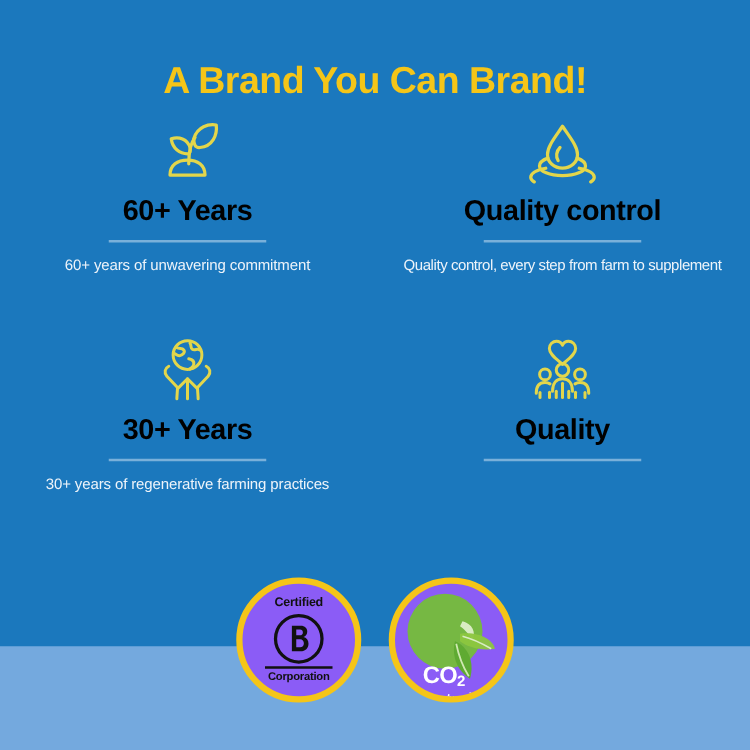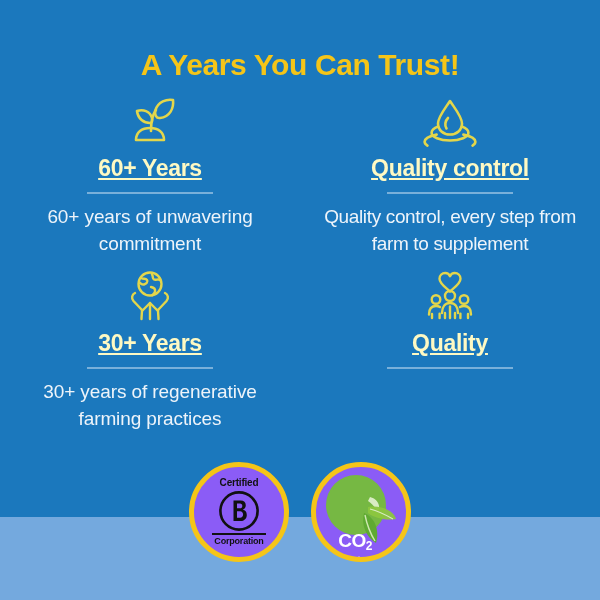--- a/index.html
+++ b/index.html
@@ -60,34 +60,33 @@
     align-items: center;
     justify-content: center;
   }
   .icon-wrap svg {
     display: block;
   }
   .card-title {
     margin-top: 6px;
     font-size: 23px;
     font-weight: bold;
-    color: #fef9c3;
+    color: #000000;
     letter-spacing: -0.3px;
     line-height: 1.1;
-    text-decoration: underline;
   }
   .divider {
     width: 126px;
     height: 2px;
     background: #79b0da;
     margin: 11px auto 0 auto;
   }
   .card-desc {
     margin-top: 10px;
-    font-size: 19px;
+    font-size: 12px;
     color: #eef4fa;
     line-height: 1.42;
     letter-spacing: -0.1px;
   }
   .card.wide .card-desc {
     letter-spacing: -0.35px;
   }
   #badges {
     position: absolute;
     left: 0;
@@ -171,21 +170,21 @@
     opacity: 0.92;
   }
 </style>
 </head>
 <body>
 
 <div id="page">
 
   <div id="bottom-band"></div>
 
-  <h1 id="headline">A Years You Can Trust!</h1>
+  <h1 id="headline">A Brand You Can Brand!</h1>
 
   <div id="grid">
 
     <div class="card">
       <div class="icon-wrap">
         <svg width="56" height="52" viewBox="0 0 56 52" fill="none" stroke="#e3d64b" stroke-width="2.6" stroke-linecap="round" stroke-linejoin="round">
           <path d="M29 36 C29 26 30 20 34 15"></path>
           <path d="M33 16 C36 6 45 4 51 5 C52 13 48 22 38 23 C34 23.5 33 20 33 16 Z"></path>
           <path d="M28 28 C22 28 16 24 15 16 C21 14 28 16 30 23 C30.6 26 30 28 28 28 Z"></path>
           <path d="M14 45 C14 37 20 33 28 33 C36 33 42 37 42 45 Z"></path>

